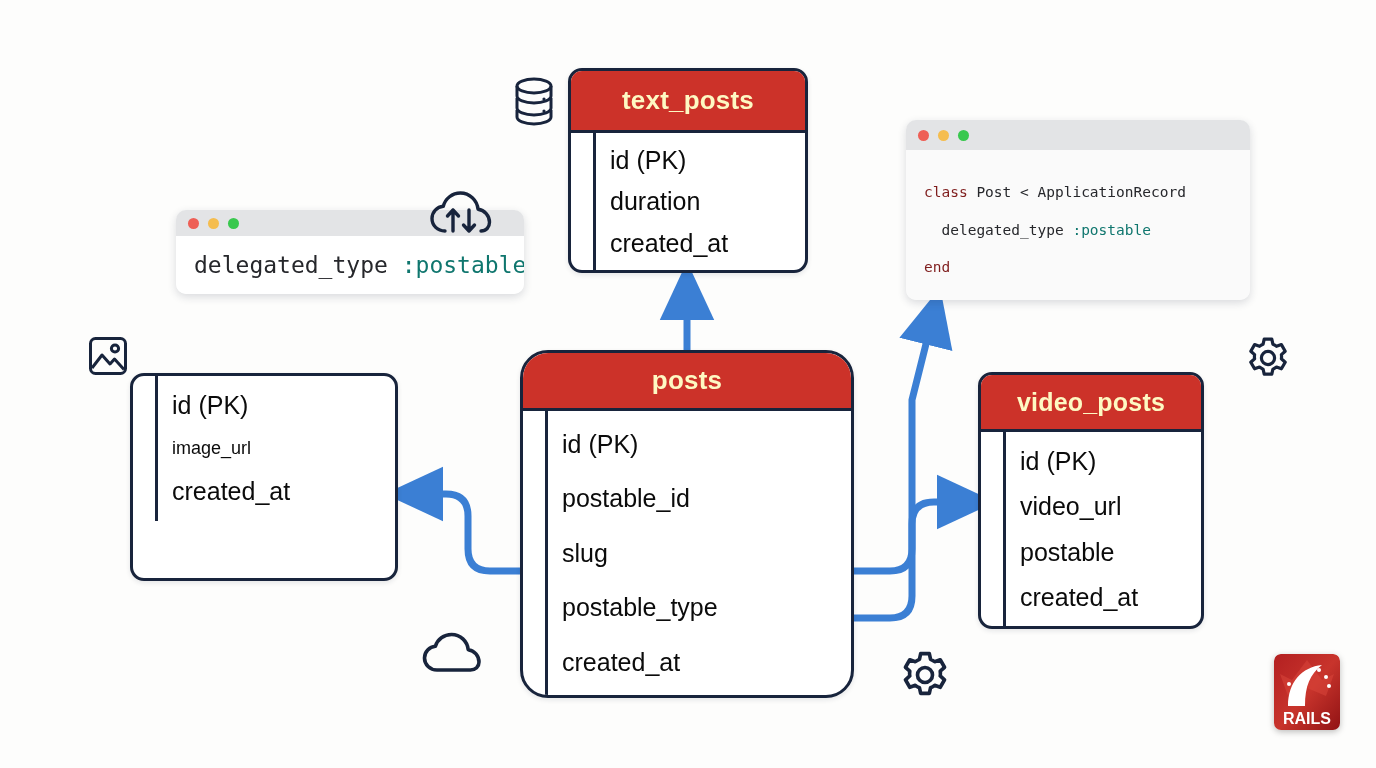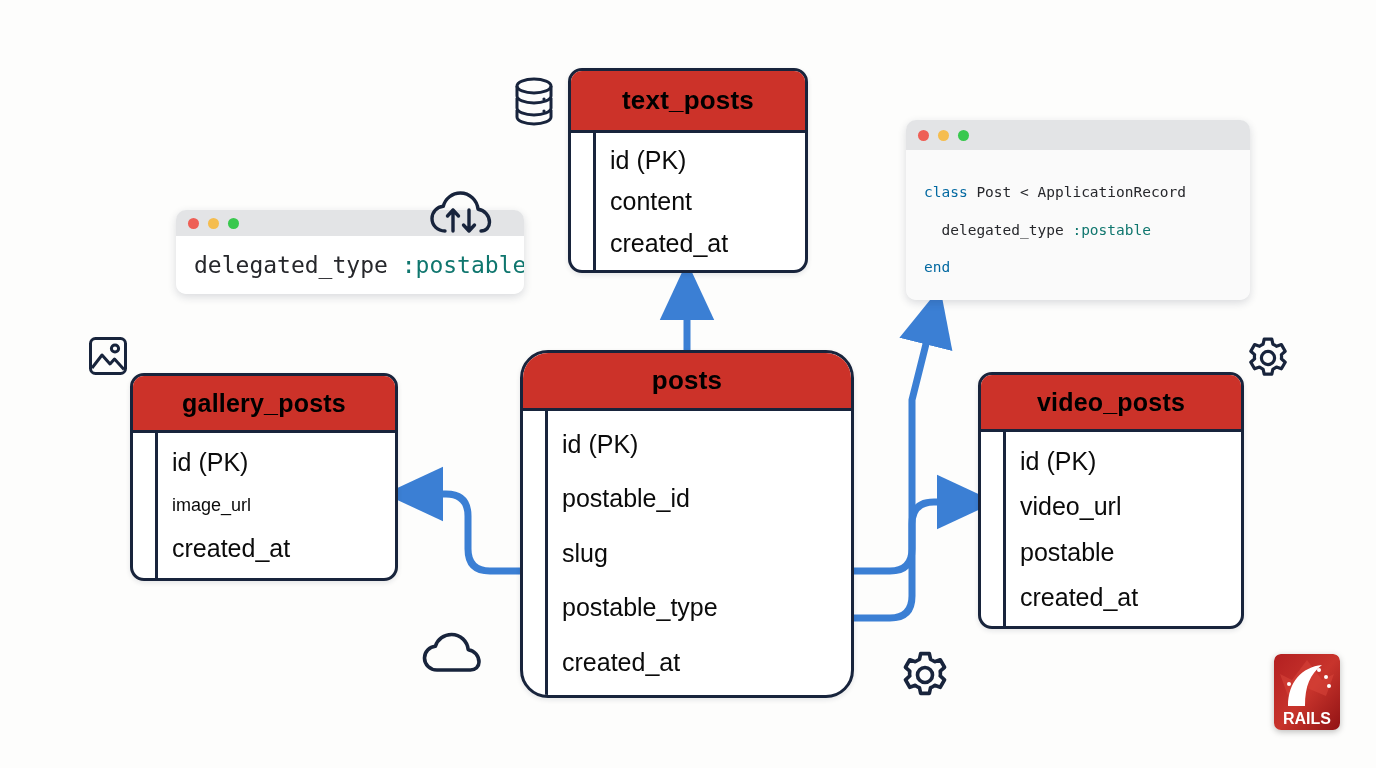--- a/index.html
+++ b/index.html
@@ -17,21 +17,21 @@
     position:absolute;
     border:3px solid #18243c;
     border-radius:14px;
     background:#ffffff;
     box-sizing:border-box;
     overflow:hidden;
     box-shadow:0 2px 5px rgba(20,30,50,.10);
   }
   .table-head{
     background:#cc3229;
-    color:#000000;
+    color:#fef9c3;
     font-weight:bold;
     text-align:center;
     letter-spacing:.2px;
     border-bottom:3px solid #18243c;
     box-sizing:border-box;
     display:flex;align-items:center;justify-content:center;
   }
   .table-body{display:flex;height:calc(100% - var(--hh));box-sizing:border-box;}
   .gutter{
     width:25px;flex:0 0 25px;
@@ -63,21 +63,21 @@
   .dot{width:11px;height:11px;border-radius:50%;}
   .dot.r{background:#ee5f56;}
   .dot.y{background:#f5bd4f;}
   .dot.g{background:#39c84e;}
   .code-area{
     background:#fafafa;
     font-family:"DejaVu Sans Mono", monospace;
     color:#26272b;
     white-space:pre;
   }
-  .kw{color:#0369a1;}
+  .kw{color:#7f1d1d;}
   .sym{color:#0f766e;}
 
   
   .icon{position:absolute;}
   .icon svg{display:block;}
 
   
   .rails-logo{
     position:absolute;
     border-radius:7px;
@@ -108,21 +108,21 @@
   </svg>
 
   <div class="table-card" style="left:568px;top:68px;width:240px;height:205px;--hh:62px;">
     <div class="table-head" style="height:62px;font-size:26px;">
       <span>text_posts</span>
     </div>
     <div class="table-body">
       <div class="gutter"></div>
       <div class="fields">
         <div class="field" style="font-size:25px;">id (PK)</div>
-        <div class="field" style="font-size:25px;">content</div>
+        <div class="field" style="font-size:25px;">duration</div>
         <div class="field" style="font-size:25px;">created_at</div>
       </div>
     </div>
   </div>
 
   <div class="table-card" style="left:520px;top:350px;width:334px;height:348px;border-radius:28px;--hh:58px;">
     <div class="table-head" style="height:58px;font-size:26px;">
       <span>posts</span>
     </div>
     <div class="table-body">
@@ -131,34 +131,31 @@
         <div class="field" style="font-size:25px;">id (PK)</div>
         <div class="field" style="font-size:25px;">postable_id</div>
         <div class="field" style="font-size:25px;">slug</div>
         <div class="field" style="font-size:25px;">postable_type</div>
         <div class="field" style="font-size:25px;">created_at</div>
       </div>
     </div>
   </div>
 
   <div class="table-card" style="left:130px;top:373px;width:268px;height:208px;--hh:57px;">
-    <div class="table-head" style="height:57px;font-size:25px;">
-      <span>gallery_posts</span>
-    </div>
     <div class="table-body">
       <div class="gutter"></div>
       <div class="fields">
         <div class="field" style="font-size:25px;">id (PK)</div>
         <div class="field" style="font-size:18px;">image_url</div>
         <div class="field" style="font-size:25px;">created_at</div>
       </div>
     </div>
   </div>
 
-  <div class="table-card" style="left:978px;top:372px;width:266px;height:257px;--hh:57px;">
+  <div class="table-card" style="left:978px;top:372px;width:226px;height:257px;--hh:57px;">
     <div class="table-head" style="height:57px;font-size:25px;">
       <span>video_posts</span>
     </div>
     <div class="table-body">
       <div class="gutter"></div>
       <div class="fields">
         <div class="field" style="font-size:25px;">id (PK)</div>
         <div class="field" style="font-size:25px;">video_url</div>
         <div class="field" style="font-size:25px;">postable</div>
         <div class="field" style="font-size:25px;">created_at</div>

